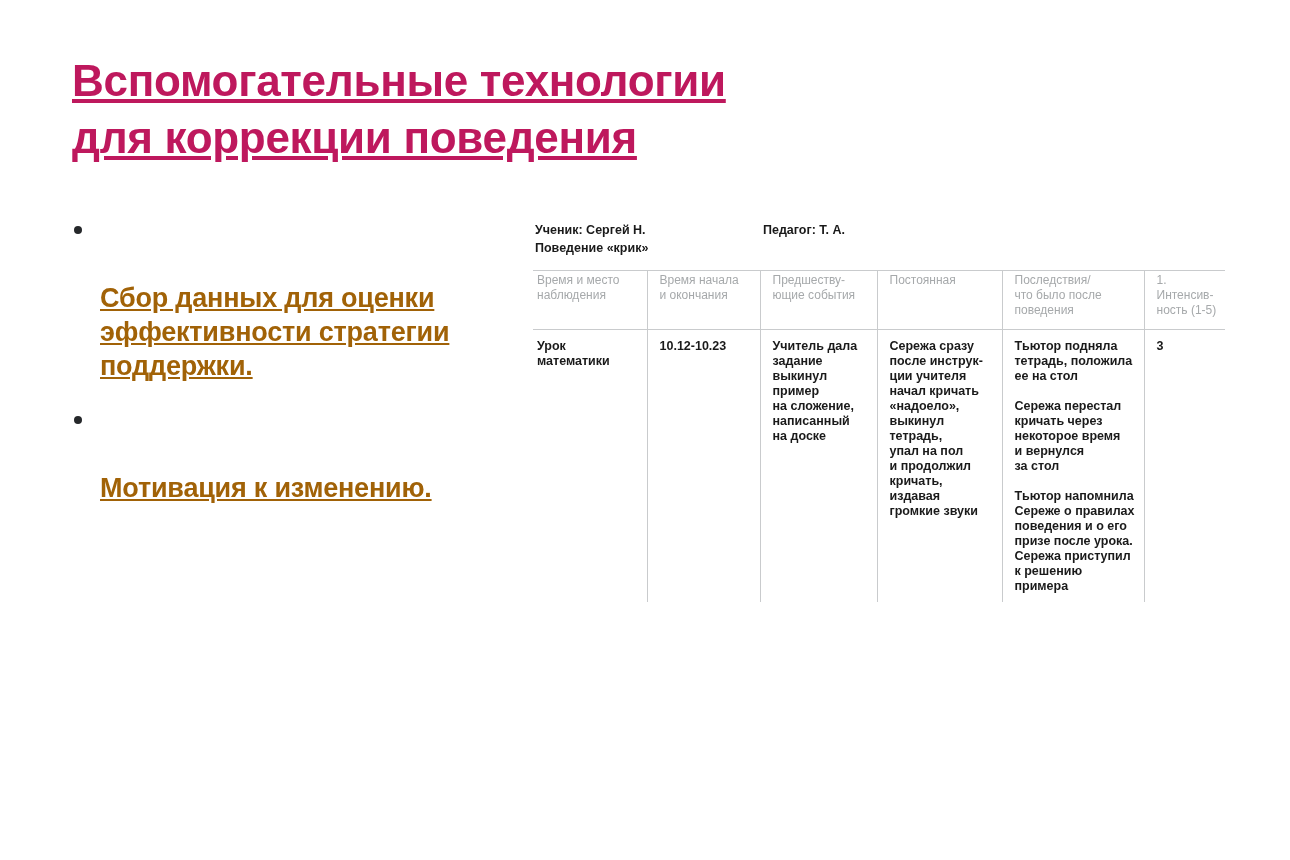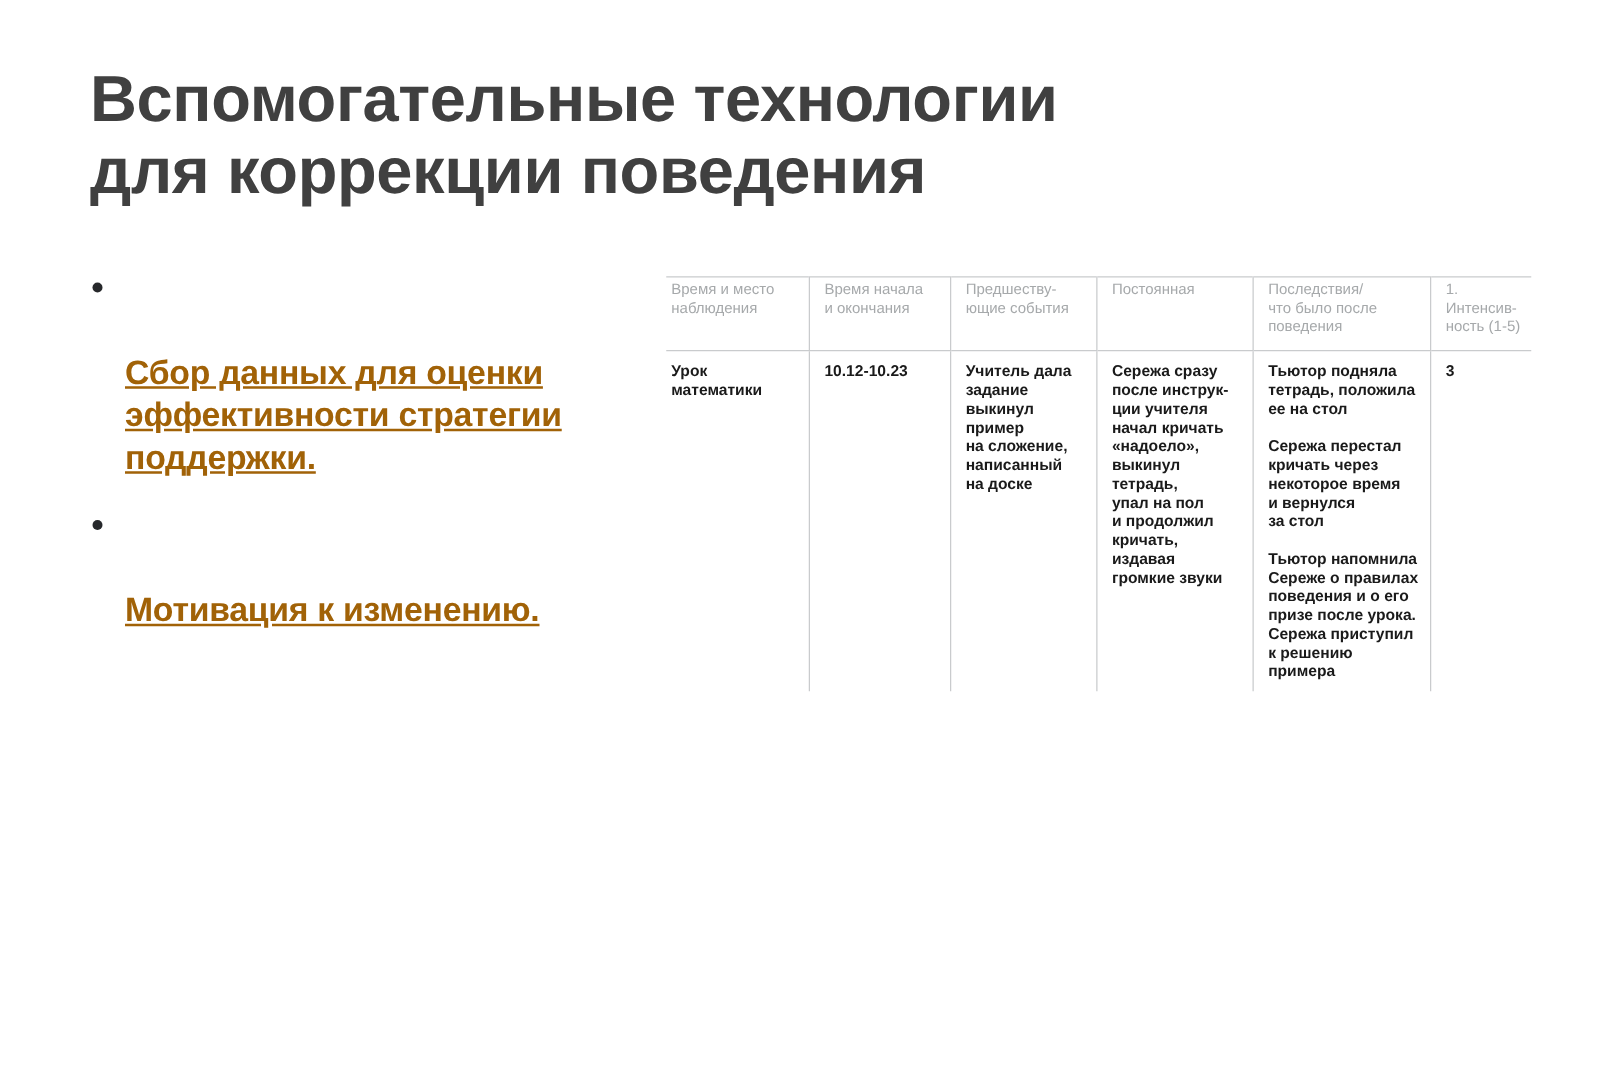--- a/index.html
+++ b/index.html
@@ -9,26 +9,27 @@
     width: 1290px;
     height: 860px;
     background: #ffffff;
     font-family: "Liberation Sans", sans-serif;
     overflow: hidden;
   }
   .title {
     position: absolute;
     left: 72px;
     top: 52px;
-    font-size: 52px;
+    font-size: 44px;
     line-height: 57px;
     font-weight: 800;
     letter-spacing: -0.3px;
-    color: #404040;
-    white-space: pre-line;
+    color: #be185d;
+    white-space: pre-line;
+    text-decoration: underline;
   }
   .bullets {
     position: absolute;
     left: 72px;
     top: 213px;
     width: 400px;
     list-style: none;
   }
   .bullets li {
     position: relative;
@@ -117,20 +118,27 @@
 поддержки.</span>
     </li>
     <li>
       <span class="dot"></span>
       <span>Мотивация к изменению.</span>
     </li>
   </ul>
 
   <div class="observation">
 
+    <div class="meta">
+      <div class="meta-left">
+        <div>Ученик: Сергей Н.</div>
+        <div>Поведение «крик»</div>
+      </div>
+      <div class="meta-right">Педагог: Т. А.</div>
+    </div>
 
     <table class="obs">
       <colgroup>
         <col class="c1">
           <col class="c2">
           <col class="c3">
         <col class="c4">
           <col class="c5">
           <col class="c6">
       </colgroup>

